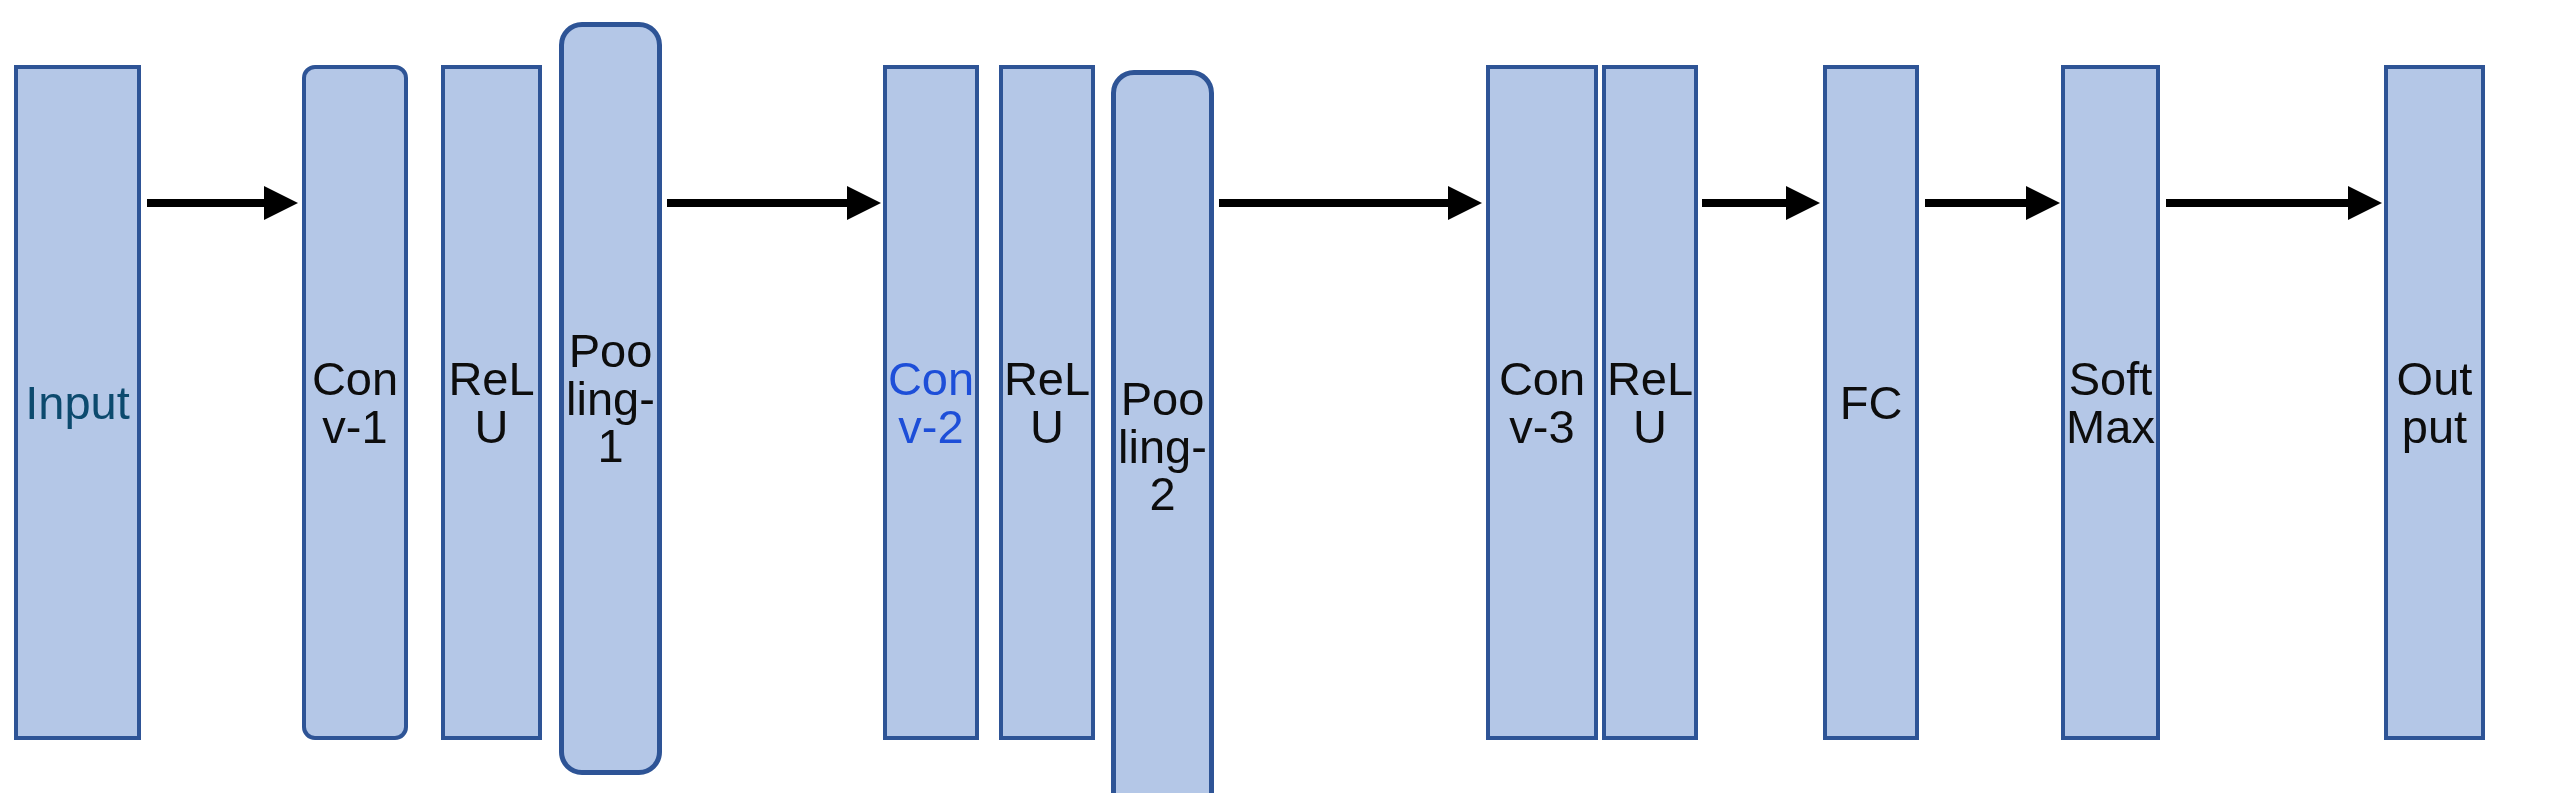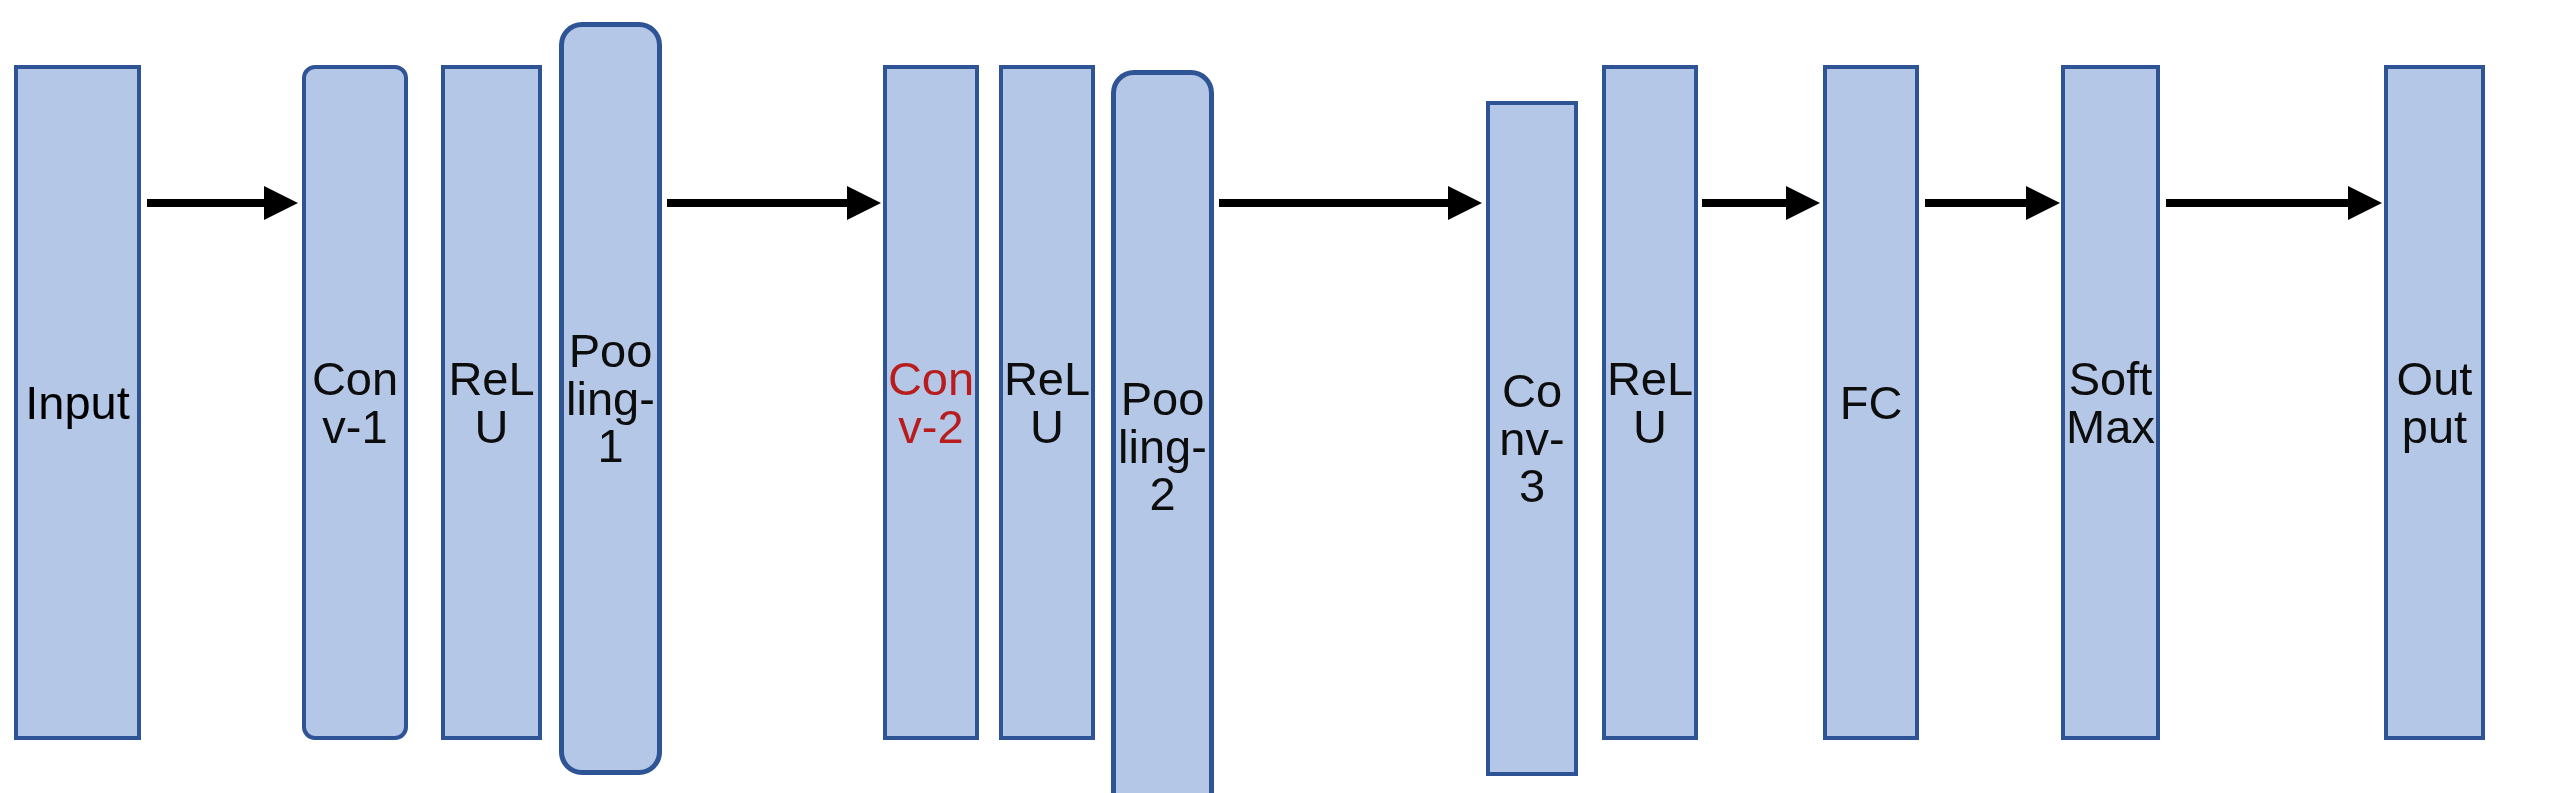--- a/index.html
+++ b/index.html
@@ -62,41 +62,41 @@
     border-top: 17px solid transparent;
     border-bottom: 17px solid transparent;
     border-left: 34px solid #000000;
   }
 </style>
 </head>
 <body>
 
 <div id="canvas">
     <div class="layer-box" style="left: 14px; top: 65px; width: 127px; height: 675px; background: rgb(180, 199, 231); border-color: rgb(46, 84, 150);">
-      <div class="layer-label" style="color: #000000;">Input</div>
+      <div class="layer-label" style="color: #0c4a6e;">Input</div>
     </div>
     <div class="layer-box" style="left: 302px; top: 65px; width: 106px; height: 675px; background: rgb(180, 199, 231); border-color: rgb(46, 84, 150); border-radius: 13px;">
       <div class="layer-label" style="color: rgb(13, 13, 13);">Conv-1</div>
     </div>
     <div class="layer-box" style="left: 441px; top: 65px; width: 101px; height: 675px; background: rgb(180, 199, 231); border-color: rgb(46, 84, 150);">
       <div class="layer-label" style="color: rgb(13, 13, 13);">ReLU</div>
     </div>
     <div class="layer-box tall" style="left: 559px; top: 22px; width: 103px; height: 753px; background: rgb(180, 199, 231); border-color: rgb(46, 84, 150);">
       <div class="layer-label" style="color: rgb(13, 13, 13);">Pooling-1</div>
     </div>
     <div class="layer-box" style="left: 883px; top: 65px; width: 96px; height: 675px; background: rgb(180, 199, 231); border-color: rgb(46, 84, 150);">
-      <div class="layer-label" style="color: #b91c1c;">Conv-2</div>
+      <div class="layer-label" style="color: #1d4ed8;">Conv-2</div>
     </div>
     <div class="layer-box" style="left: 999px; top: 65px; width: 96px; height: 675px; background: rgb(180, 199, 231); border-color: rgb(46, 84, 150);">
       <div class="layer-label" style="color: rgb(13, 13, 13);">ReLU</div>
     </div>
     <div class="layer-box tall" style="left: 1111px; top: 22px; width: 103px; height: 753px; background: rgb(180, 199, 231); border-color: rgb(46, 84, 150); margin-top: 48px;">
       <div class="layer-label" style="color: rgb(13, 13, 13);">Pooling-2</div>
     </div>
-    <div class="layer-box" style="left: 1486px; top: 65px; width: 92px; height: 675px; background: rgb(180, 199, 231); border-color: rgb(46, 84, 150); margin-top: 36px;">
+    <div class="layer-box" style="left: 1486px; top: 65px; width: 112px; height: 675px; background: rgb(180, 199, 231); border-color: rgb(46, 84, 150);">
       <div class="layer-label" style="color: rgb(13, 13, 13);">Conv-3</div>
     </div>
     <div class="layer-box" style="left: 1602px; top: 65px; width: 96px; height: 675px; background: rgb(180, 199, 231); border-color: rgb(46, 84, 150);">
       <div class="layer-label" style="color: rgb(13, 13, 13);">ReLU</div>
     </div>
     <div class="layer-box" style="left: 1823px; top: 65px; width: 96px; height: 675px; background: rgb(180, 199, 231); border-color: rgb(46, 84, 150);">
       <div class="layer-label" style="color: rgb(13, 13, 13);">FC</div>
     </div>
     <div class="layer-box" style="left: 2061px; top: 65px; width: 99px; height: 675px; background: rgb(180, 199, 231); border-color: rgb(46, 84, 150);">
       <div class="layer-label" style="color: rgb(13, 13, 13);">SoftMax</div>

